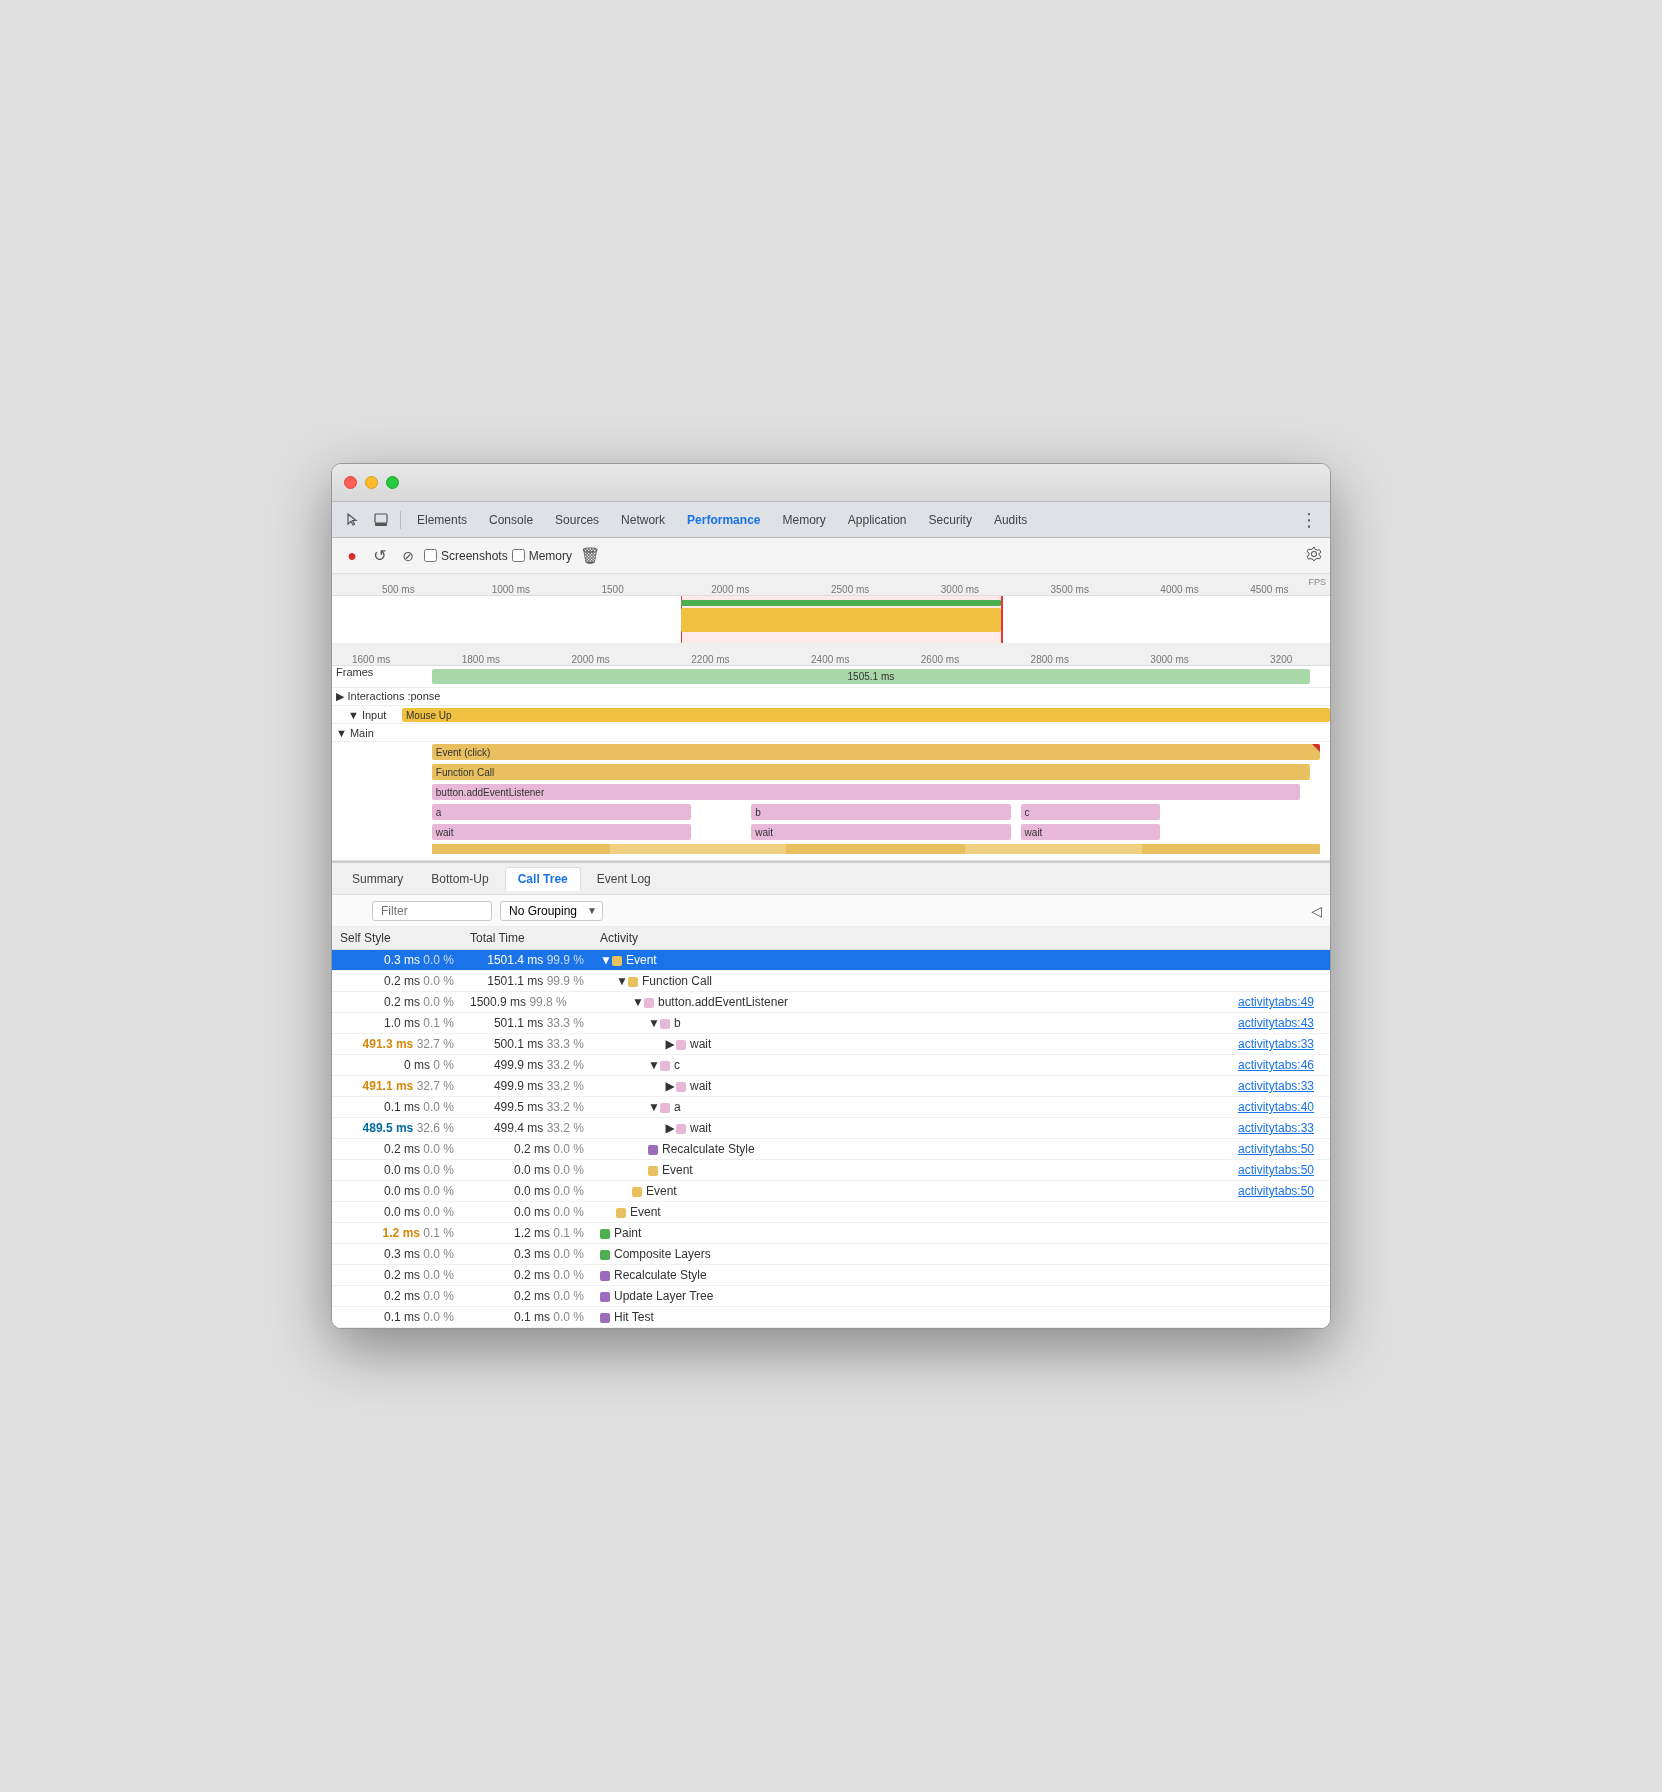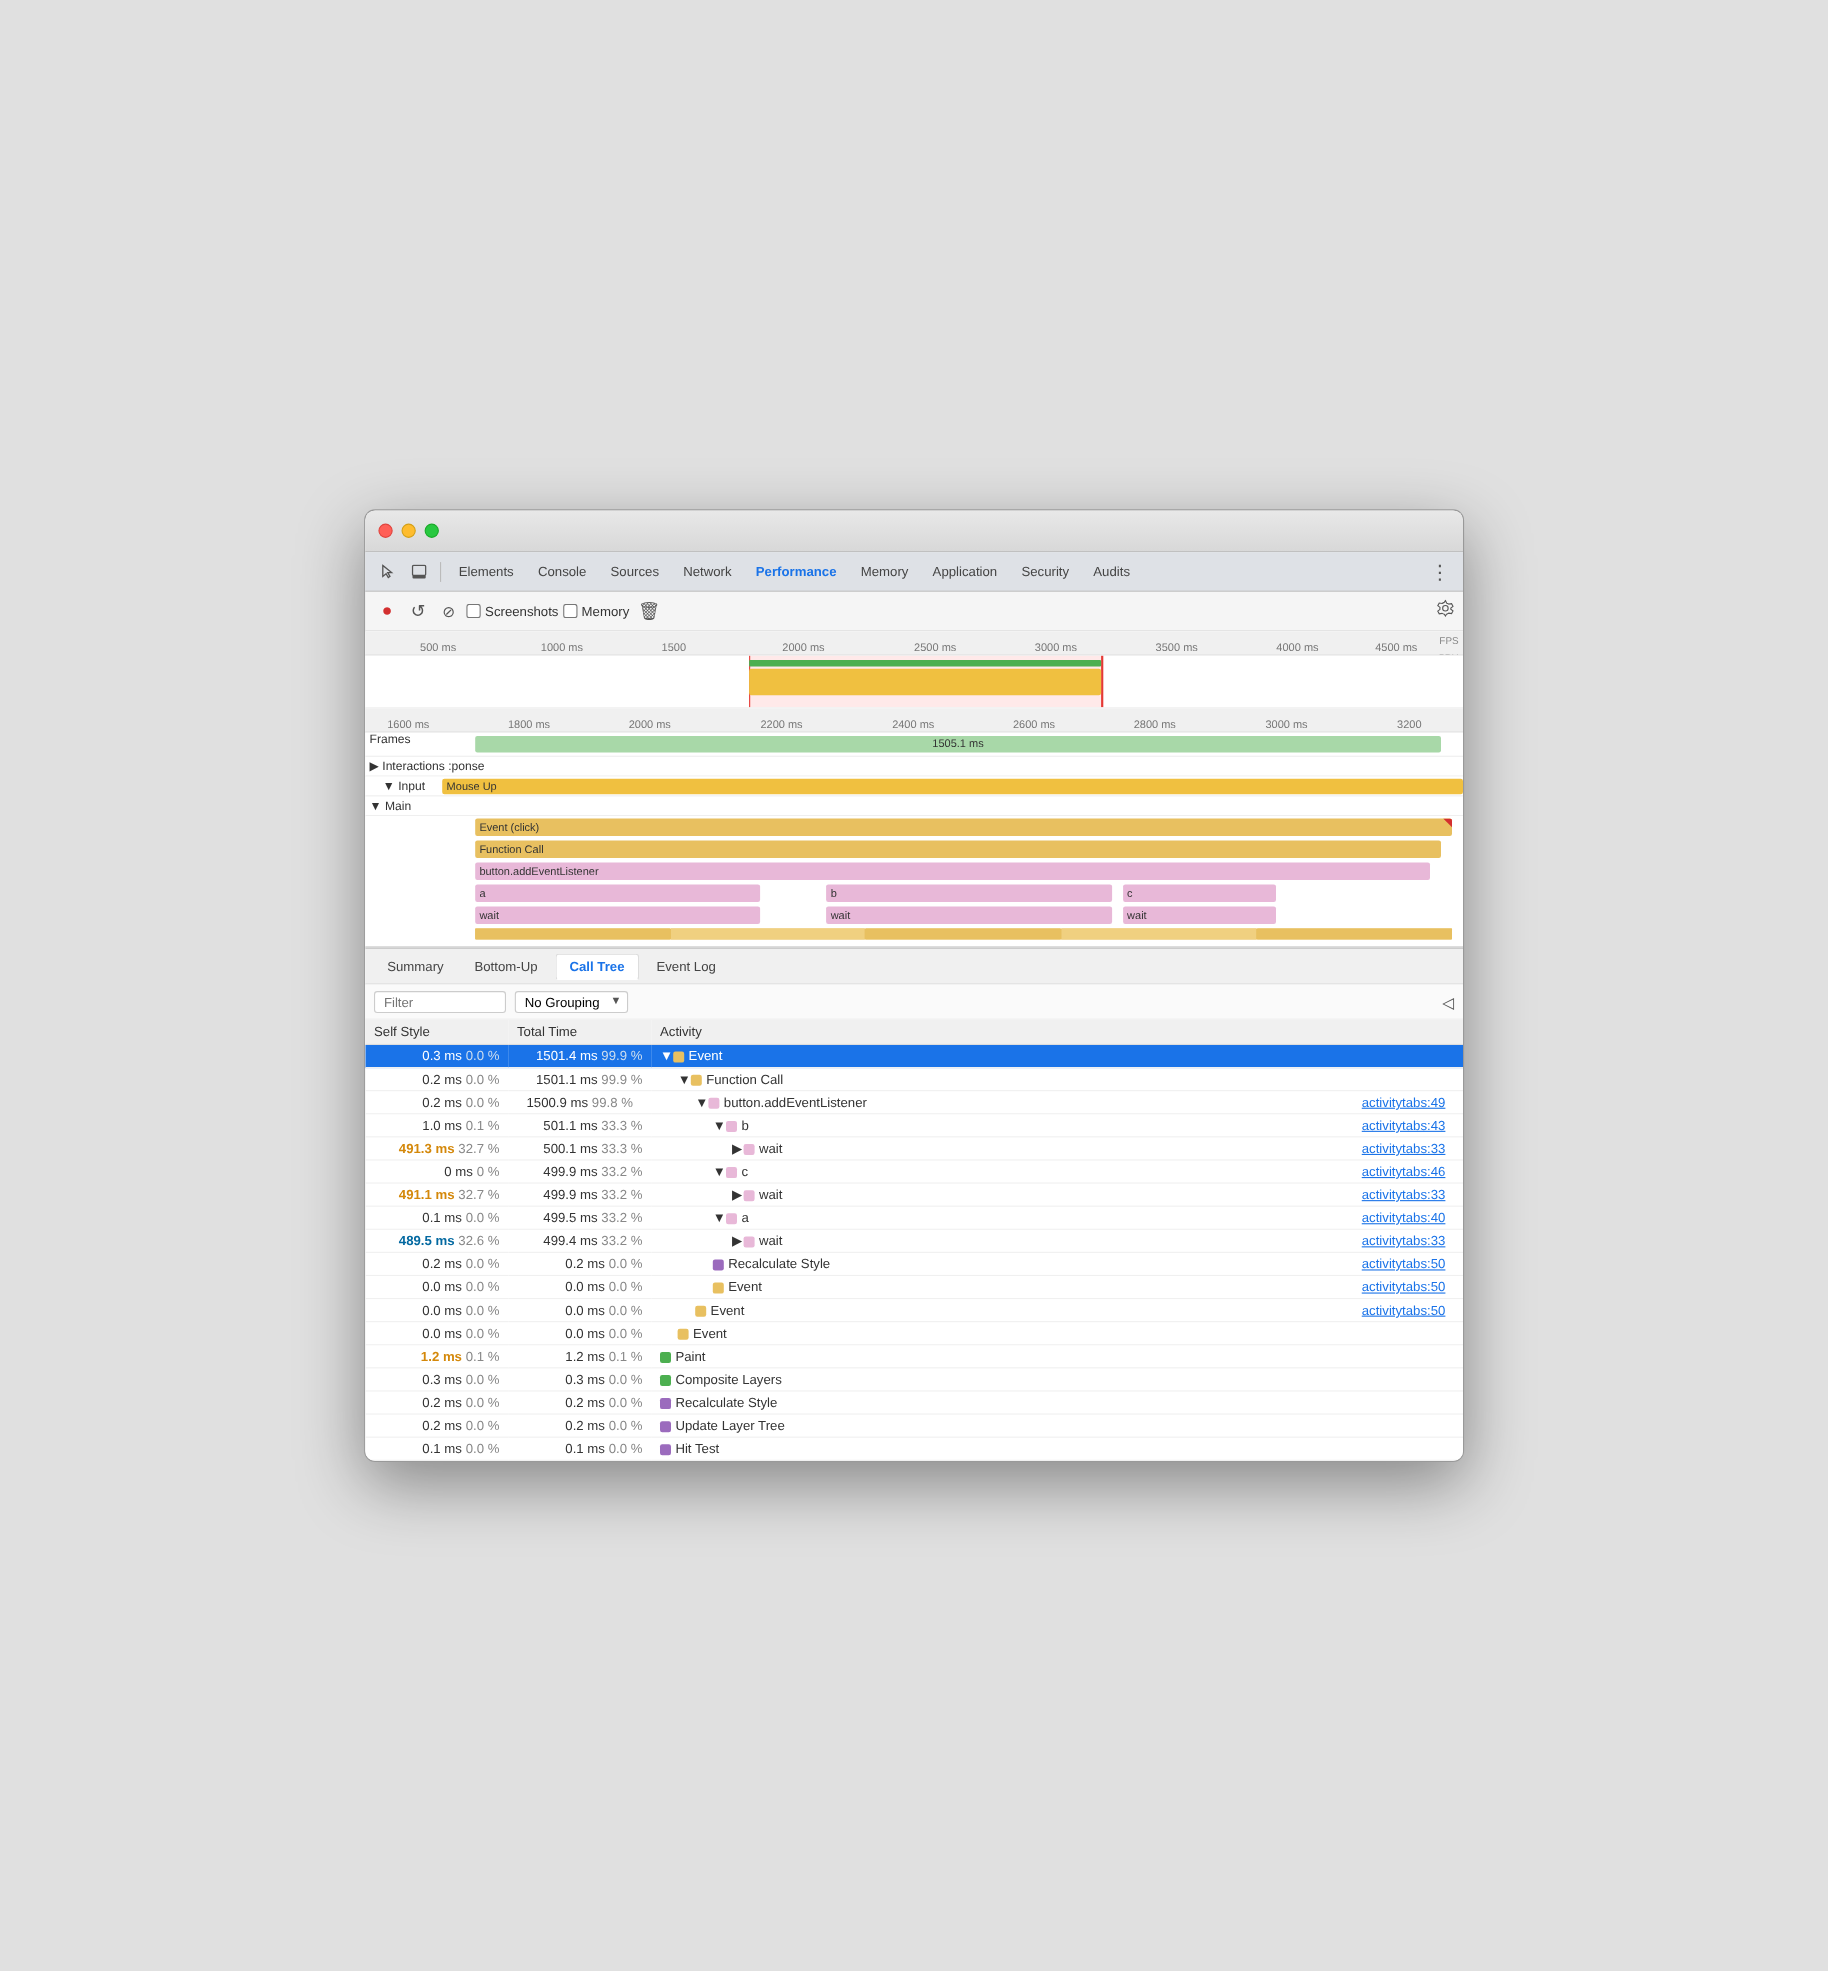--- a/index.html
+++ b/index.html
@@ -288,20 +288,21 @@
       height: 32px;
       gap: 8px;
     }
     .filter-input {
       border: 1px solid #ccc;
       border-radius: 3px;
       padding: 2px 8px;
       font-size: 12px;
       width: 120px;
       background: #fff;
+      margin-left: 32px;
     }
     .grouping-select {
       border: 1px solid #ccc;
       border-radius: 3px;
       padding: 2px 24px 2px 8px;
       font-size: 12px;
       background: #fff;
       appearance: none;
       -webkit-appearance: none;
       position: relative;
@@ -583,21 +584,21 @@
               <td style="text-align: right;"><span style="color:#fff">1501.4 ms</span> <span style="color:#cde">99.9 %</span></td>
               <td style="padding-left: 8px;"><span class="tree-toggle">▼ </span><span class="color-dot" style="background:#e8c060"></span><span style="color:#fff">Event</span></td>
             </tr>
             <tr>
               <td style="text-align: right;"><span style="color:#333; font-weight:normal">0.2 ms</span> <span style="color:#888">0.0 %</span></td>
               <td style="text-align: right;"><span style="color:#333">1501.1 ms</span> <span style="color:#888">99.9 %</span></td>
               <td style="padding-left: 24px;"><span class="tree-toggle">▼ </span><span class="color-dot" style="background:#e8c060"></span><span style="color:#333">Function Call</span></td>
             </tr>
             <tr>
               <td style="text-align: right;"><span style="color:#333; font-weight:normal">0.2 ms</span> <span style="color:#888">0.0 %</span></td>
-              <td style="text-align: center;"><span style="color:#333">1500.9 ms</span> <span style="color:#888">99.8 %</span></td>
+              <td style="text-align: left;"><span style="color:#333">1500.9 ms</span> <span style="color:#888">99.8 %</span></td>
               <td style="padding-left: 40px;"><a class="link-cell" href="#" style="float:right; padding-right:8px; color:#1a73e8">activitytabs:49</a><span class="tree-toggle">▼ </span><span class="color-dot" style="background:#e8b8d8"></span><span style="color:#333">button.addEventListener</span></td>
             </tr>
             <tr>
               <td style="text-align: right;"><span style="color:#333; font-weight:normal">1.0 ms</span> <span style="color:#888">0.1 %</span></td>
               <td style="text-align: right;"><span style="color:#333">501.1 ms</span> <span style="color:#888">33.3 %</span></td>
               <td style="padding-left: 56px;"><a class="link-cell" href="#" style="float:right; padding-right:8px; color:#1a73e8">activitytabs:43</a><span class="tree-toggle">▼ </span><span class="color-dot" style="background:#e8b8d8"></span><span style="color:#333">b</span></td>
             </tr>
             <tr>
               <td style="text-align: right;"><span style="color:#d4880a; font-weight:600">491.3 ms</span> <span style="color:#888">32.7 %</span></td>
               <td style="text-align: right;"><span style="color:#333">500.1 ms</span> <span style="color:#888">33.3 %</span></td>

